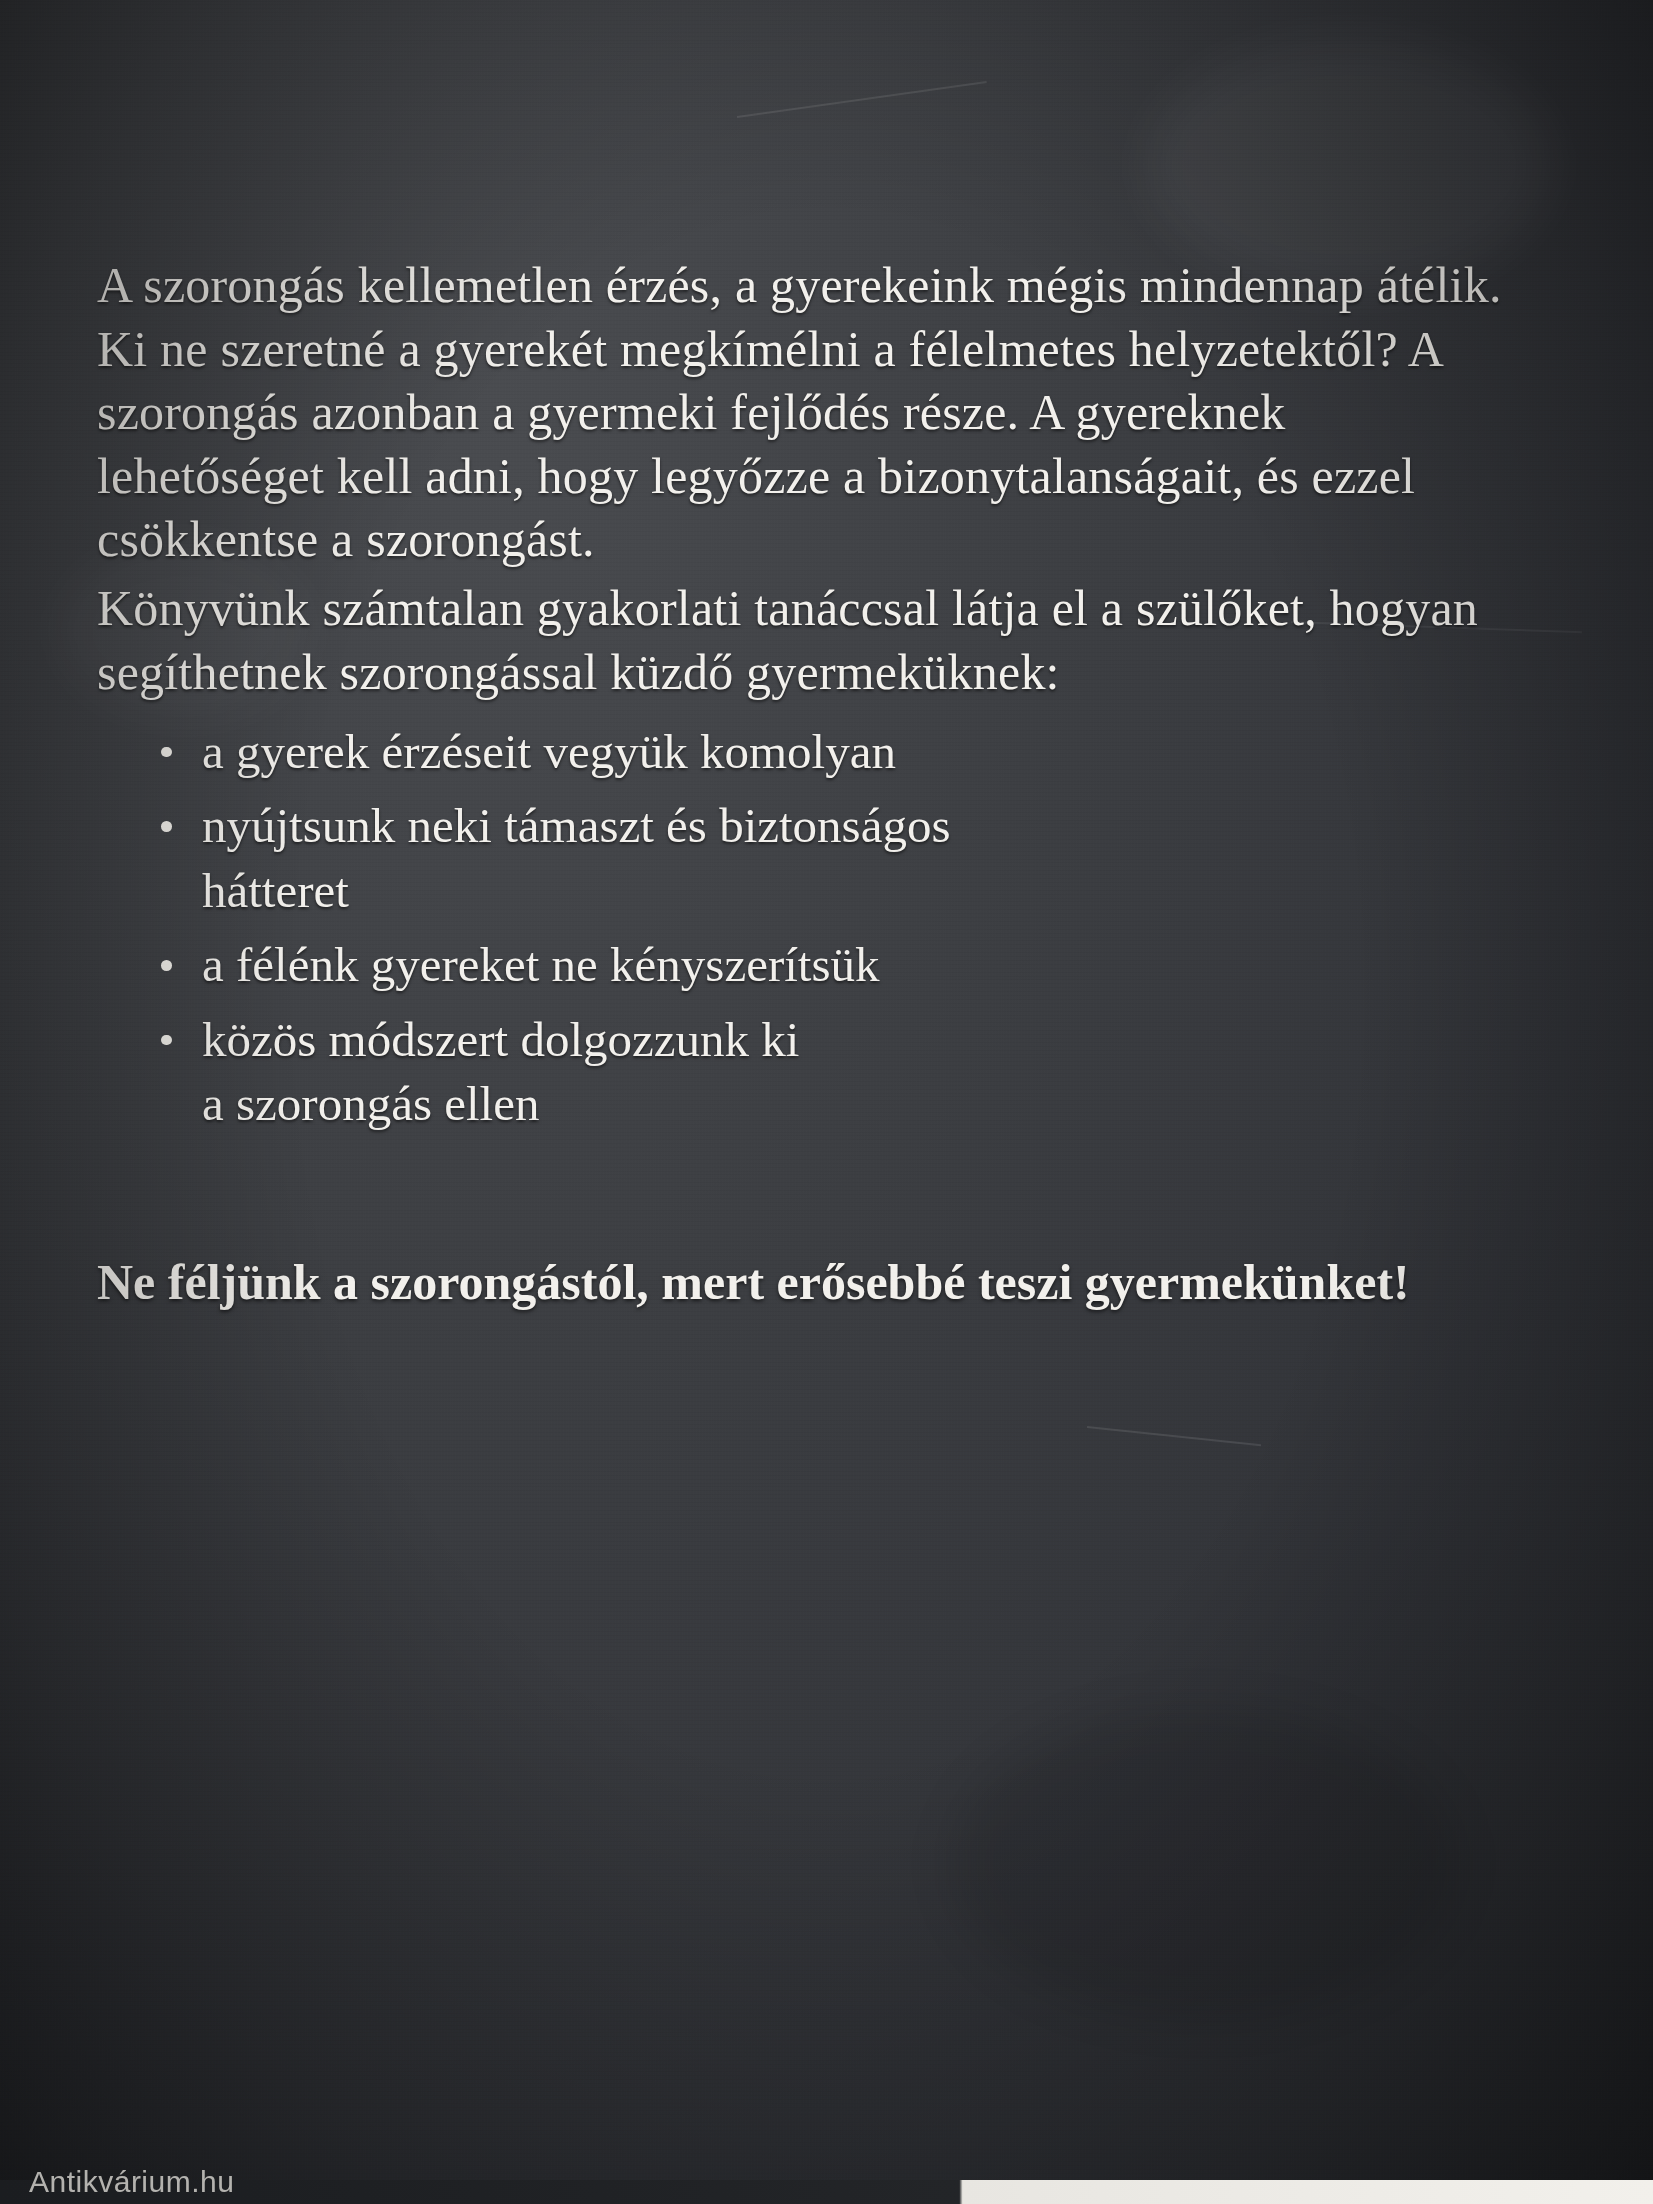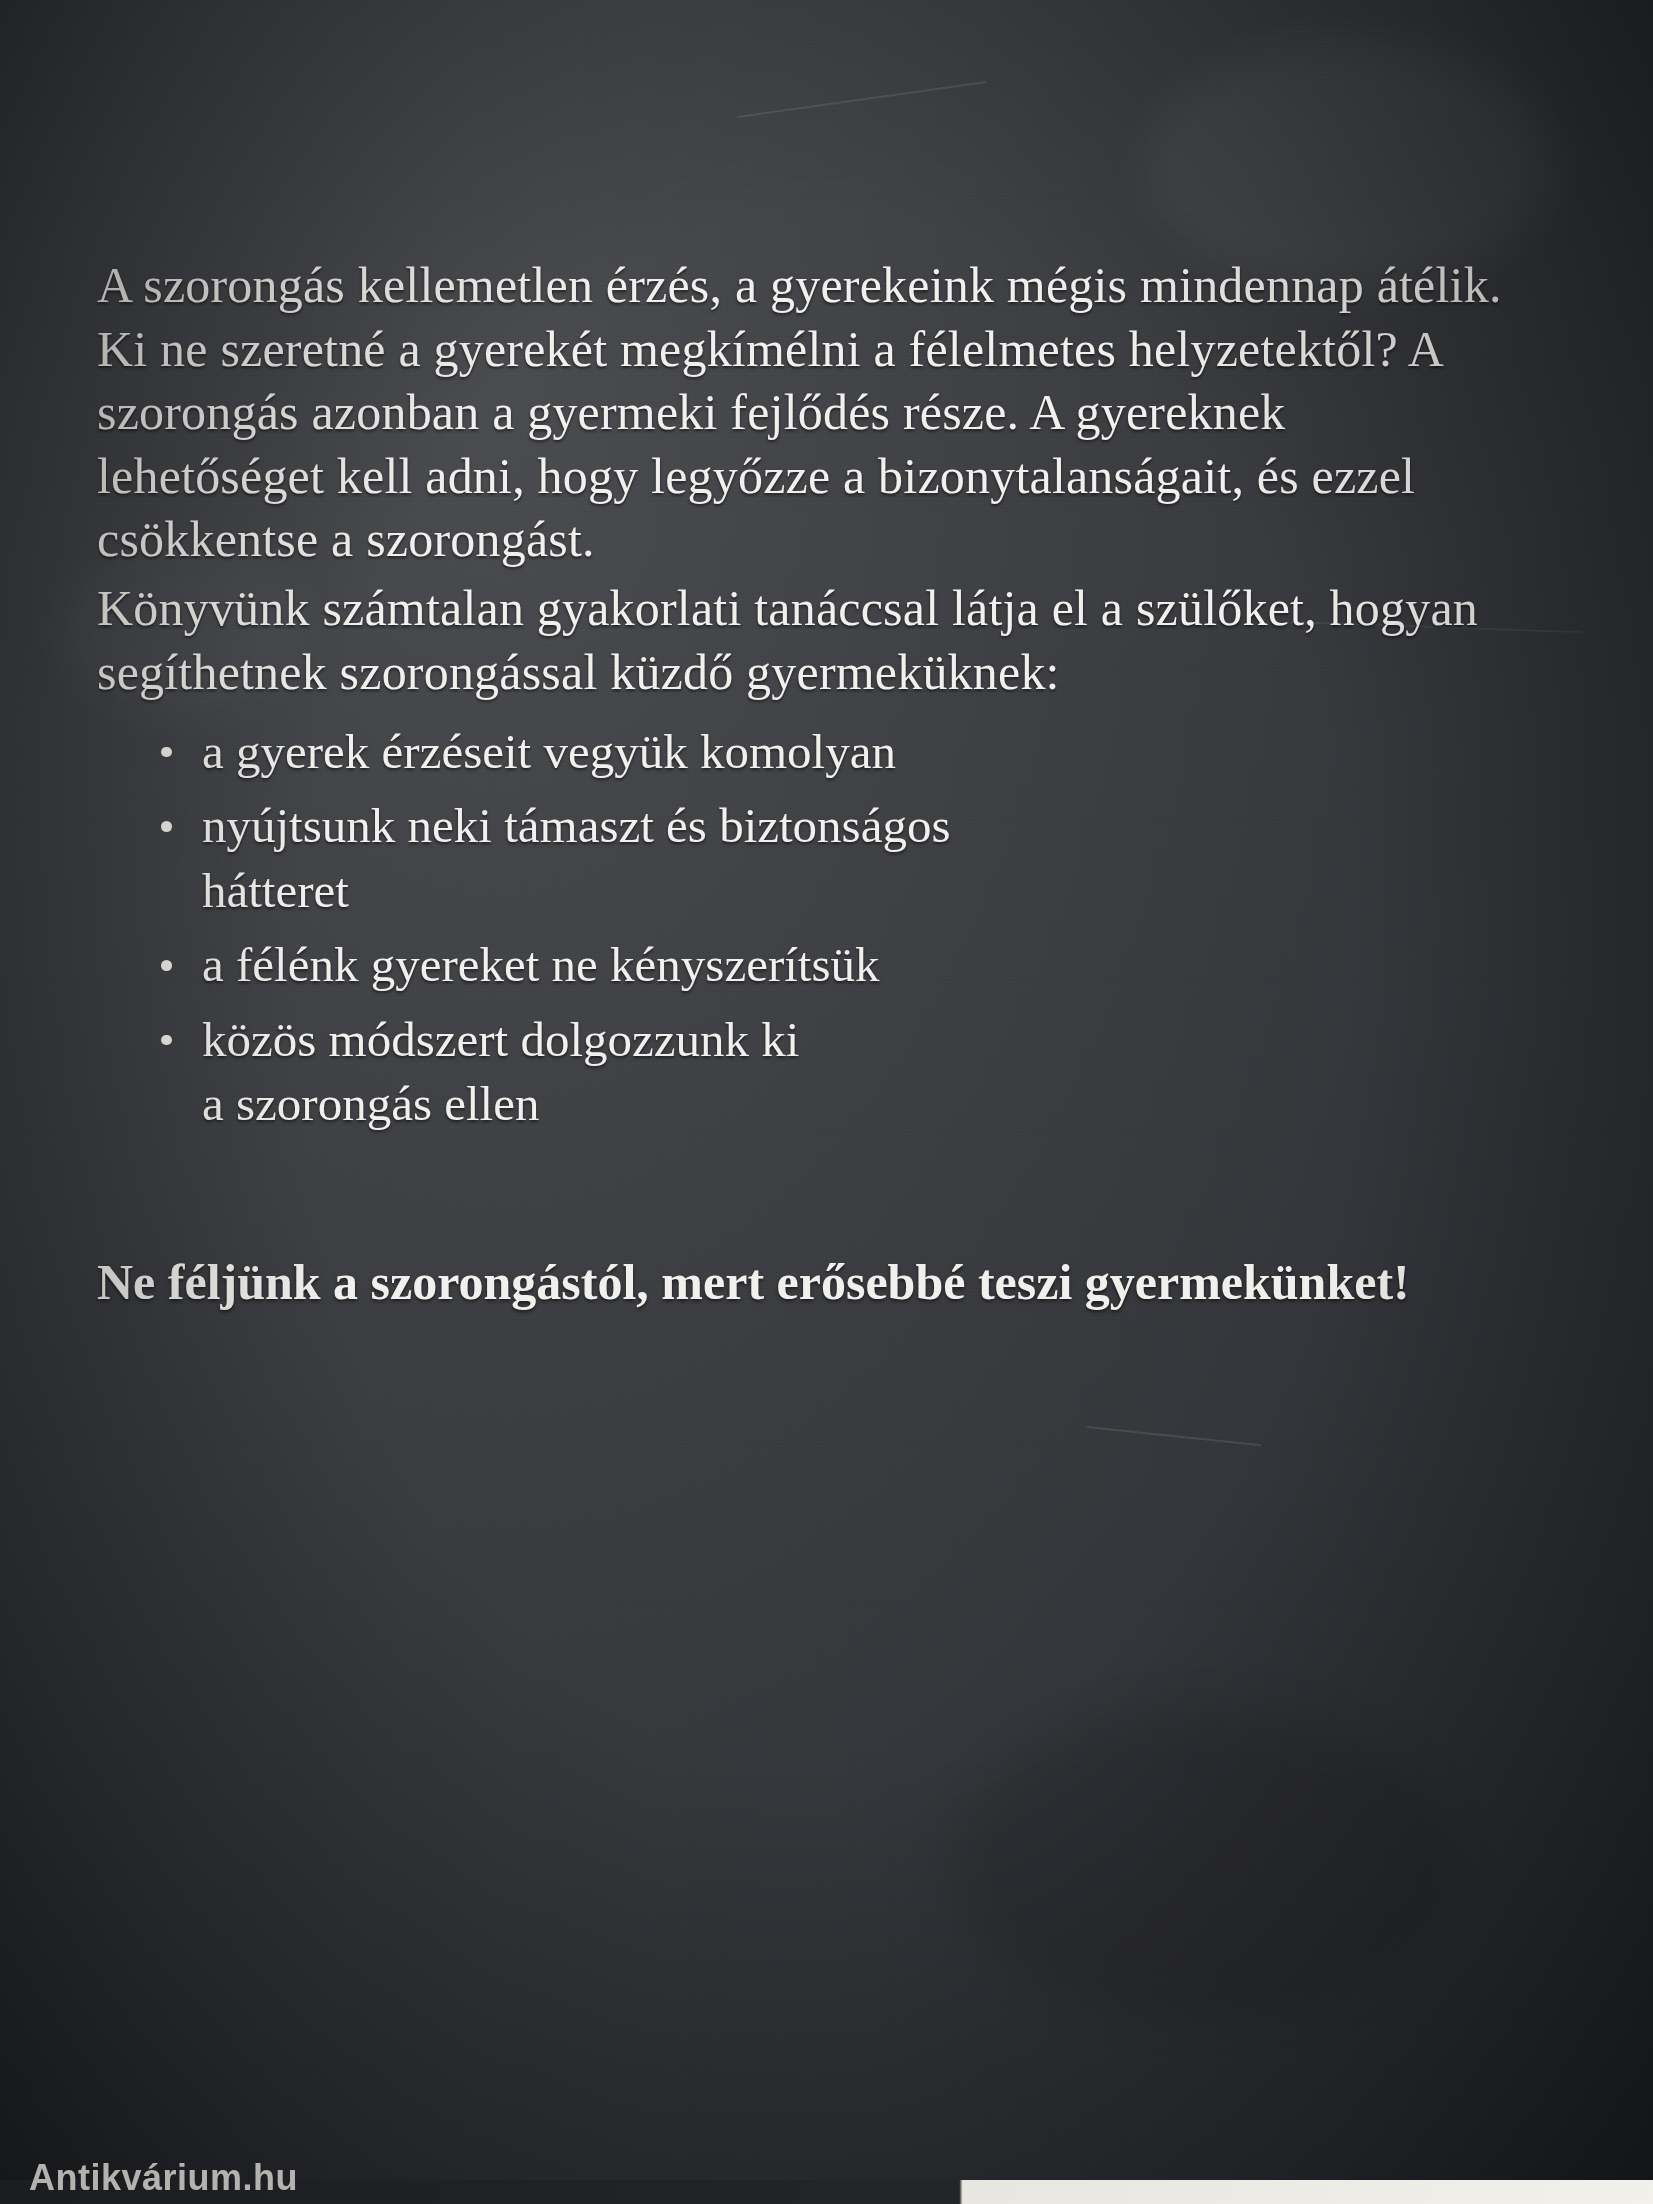--- a/index.html
+++ b/index.html
@@ -99,22 +99,22 @@
     line-height: 1.30;
     font-weight: bold;
     text-shadow: 0 1.9px 3.9px rgba(0,0,0,0.6);
   }
 
   .footer {
     position: absolute;
     left: 29px;
     bottom: 5.8px;
     font-family: "Liberation Sans", "DejaVu Sans", sans-serif;
-    font-weight: bold;
-    font-size: 36px;
+    font-weight: normal;
+    font-size: 30px;
     color: #cfcdc8;
     opacity: 0.85;
     letter-spacing: 0.5px;
   }
 
   .bottom-strip {
     position: absolute;
     left: 0;
     bottom: 0;
     width: 1654px;

